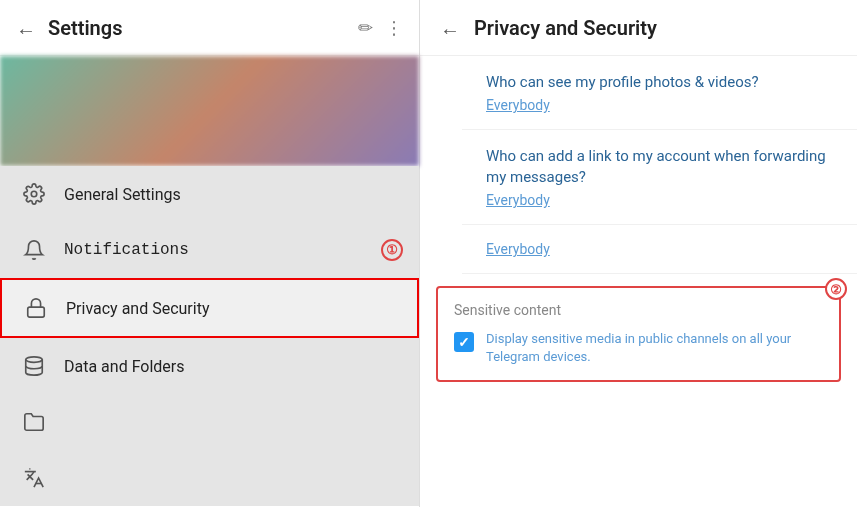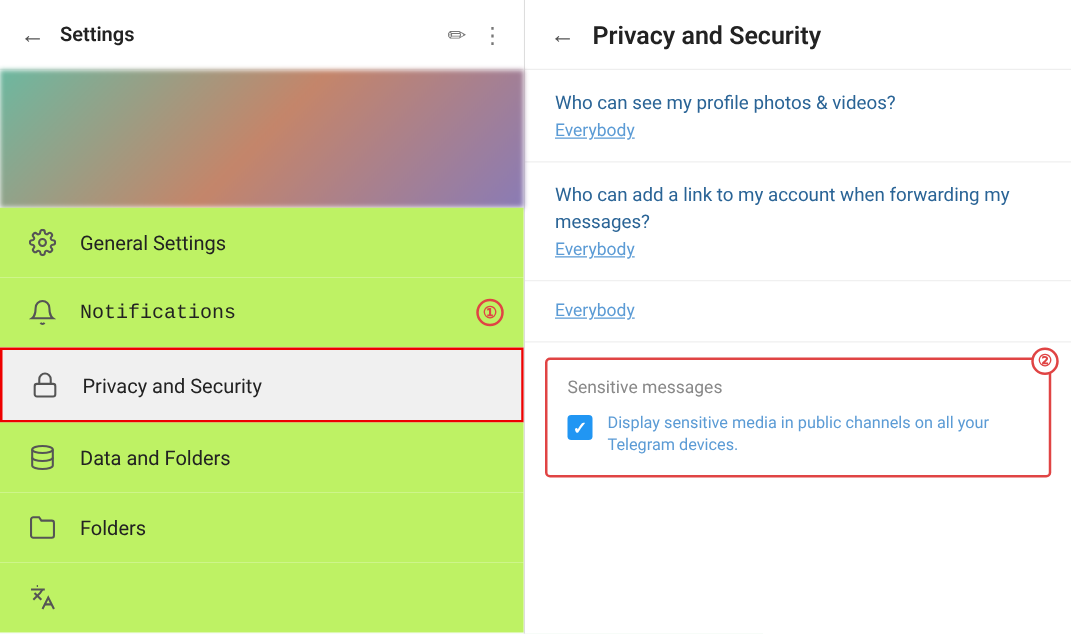--- a/index.html
+++ b/index.html
@@ -34,21 +34,21 @@
 
     .left-header .back-btn {
       cursor: pointer;
       color: #555;
       font-size: 20px;
       margin-right: 12px;
     }
 
     .left-header .title {
       flex: 1;
-      font-size: 16px;
+      font-size: 20px;
       font-weight: 600;
       color: #222;
     }
 
     .left-header .icon-btn {
       color: #777;
       font-size: 18px;
       margin-left: 12px;
       cursor: pointer;
     }
@@ -65,21 +65,21 @@
     .menu-list {
       flex: 1;
       overflow-y: auto;
     }
 
     .menu-item {
       display: flex;
       align-items: center;
       padding: 14px 20px;
       cursor: pointer;
-      background: #bef264;
+      background: #e5e5e5;
       border: none;
       width: 100%;
       text-align: left;
       position: relative;
     }
 
     .menu-item.active {
       background: #f0f0f0;
       border: 2px solid #e00;
     }
@@ -135,20 +135,21 @@
 
     .right-content {
       flex: 1;
       overflow-y: auto;
       padding: 0;
     }
 
     .privacy-item {
       padding: 16px 24px;
       border-bottom: 1px solid #f0f0f0;
+      margin-left: 42px;
     }
 
     .privacy-item .question {
       font-size: 15px;
       color: #2a6496;
       margin-bottom: 4px;
       line-height: 1.4;
     }
 
     .privacy-item .answer {
@@ -286,21 +287,20 @@
       </span>
       <span class="menu-label">Data and Folders</span>
     </div>
 
     <div class="menu-item">
       <span class="menu-icon">
         <svg width="22" height="22" viewBox="0 0 24 24" fill="none" stroke="#555" stroke-width="1.8">
           <path d="M22 19a2 2 0 0 1-2 2H4a2 2 0 0 1-2-2V5a2 2 0 0 1 2-2h5l2 3h9a2 2 0 0 1 2 2z"></path>
         </svg>
       </span>
-      <span class="menu-label">Folders</span>
     </div>
 
     <div class="menu-item">
       <span class="menu-icon">
         <svg width="22" height="22" viewBox="0 0 24 24" fill="none" stroke="#555" stroke-width="1.8">
           <path d="M5 8l6 6"></path>
           <path d="M4 14l6-6 2-3"></path>
           <path d="M2 5h12"></path>
           <path d="M7 2h1"></path>
           <path d="M22 22l-5-10-5 10"></path>
@@ -332,21 +332,21 @@
     </div>
 
     <div class="privacy-item">
       <div class="answer">Everybody</div>
     </div>
 
     <div style="position:relative; margin: 8px 0;">
       <span style="position:absolute; right:10px; top:-8px; width:22px; height:22px; border-radius:50%; border:2px solid #e04444; color:#e04444; font-size:13px; font-weight:700; display:flex; align-items:center; justify-content:center; background:#fff; z-index:2;">②</span>
 
       <div class="sensitive-section">
-        <div class="section-title">Sensitive messages</div>
+        <div class="section-title">Sensitive content</div>
 
         <div class="sensitive-item">
           <div class="checkbox-wrapper">
             <div class="checkbox-box">
               <span class="checkmark">✓</span>
             </div>
           </div>
           <div class="sensitive-text">
             <div class="desc">Display sensitive media in public channels on all your Telegram devices.</div>
           </div>

